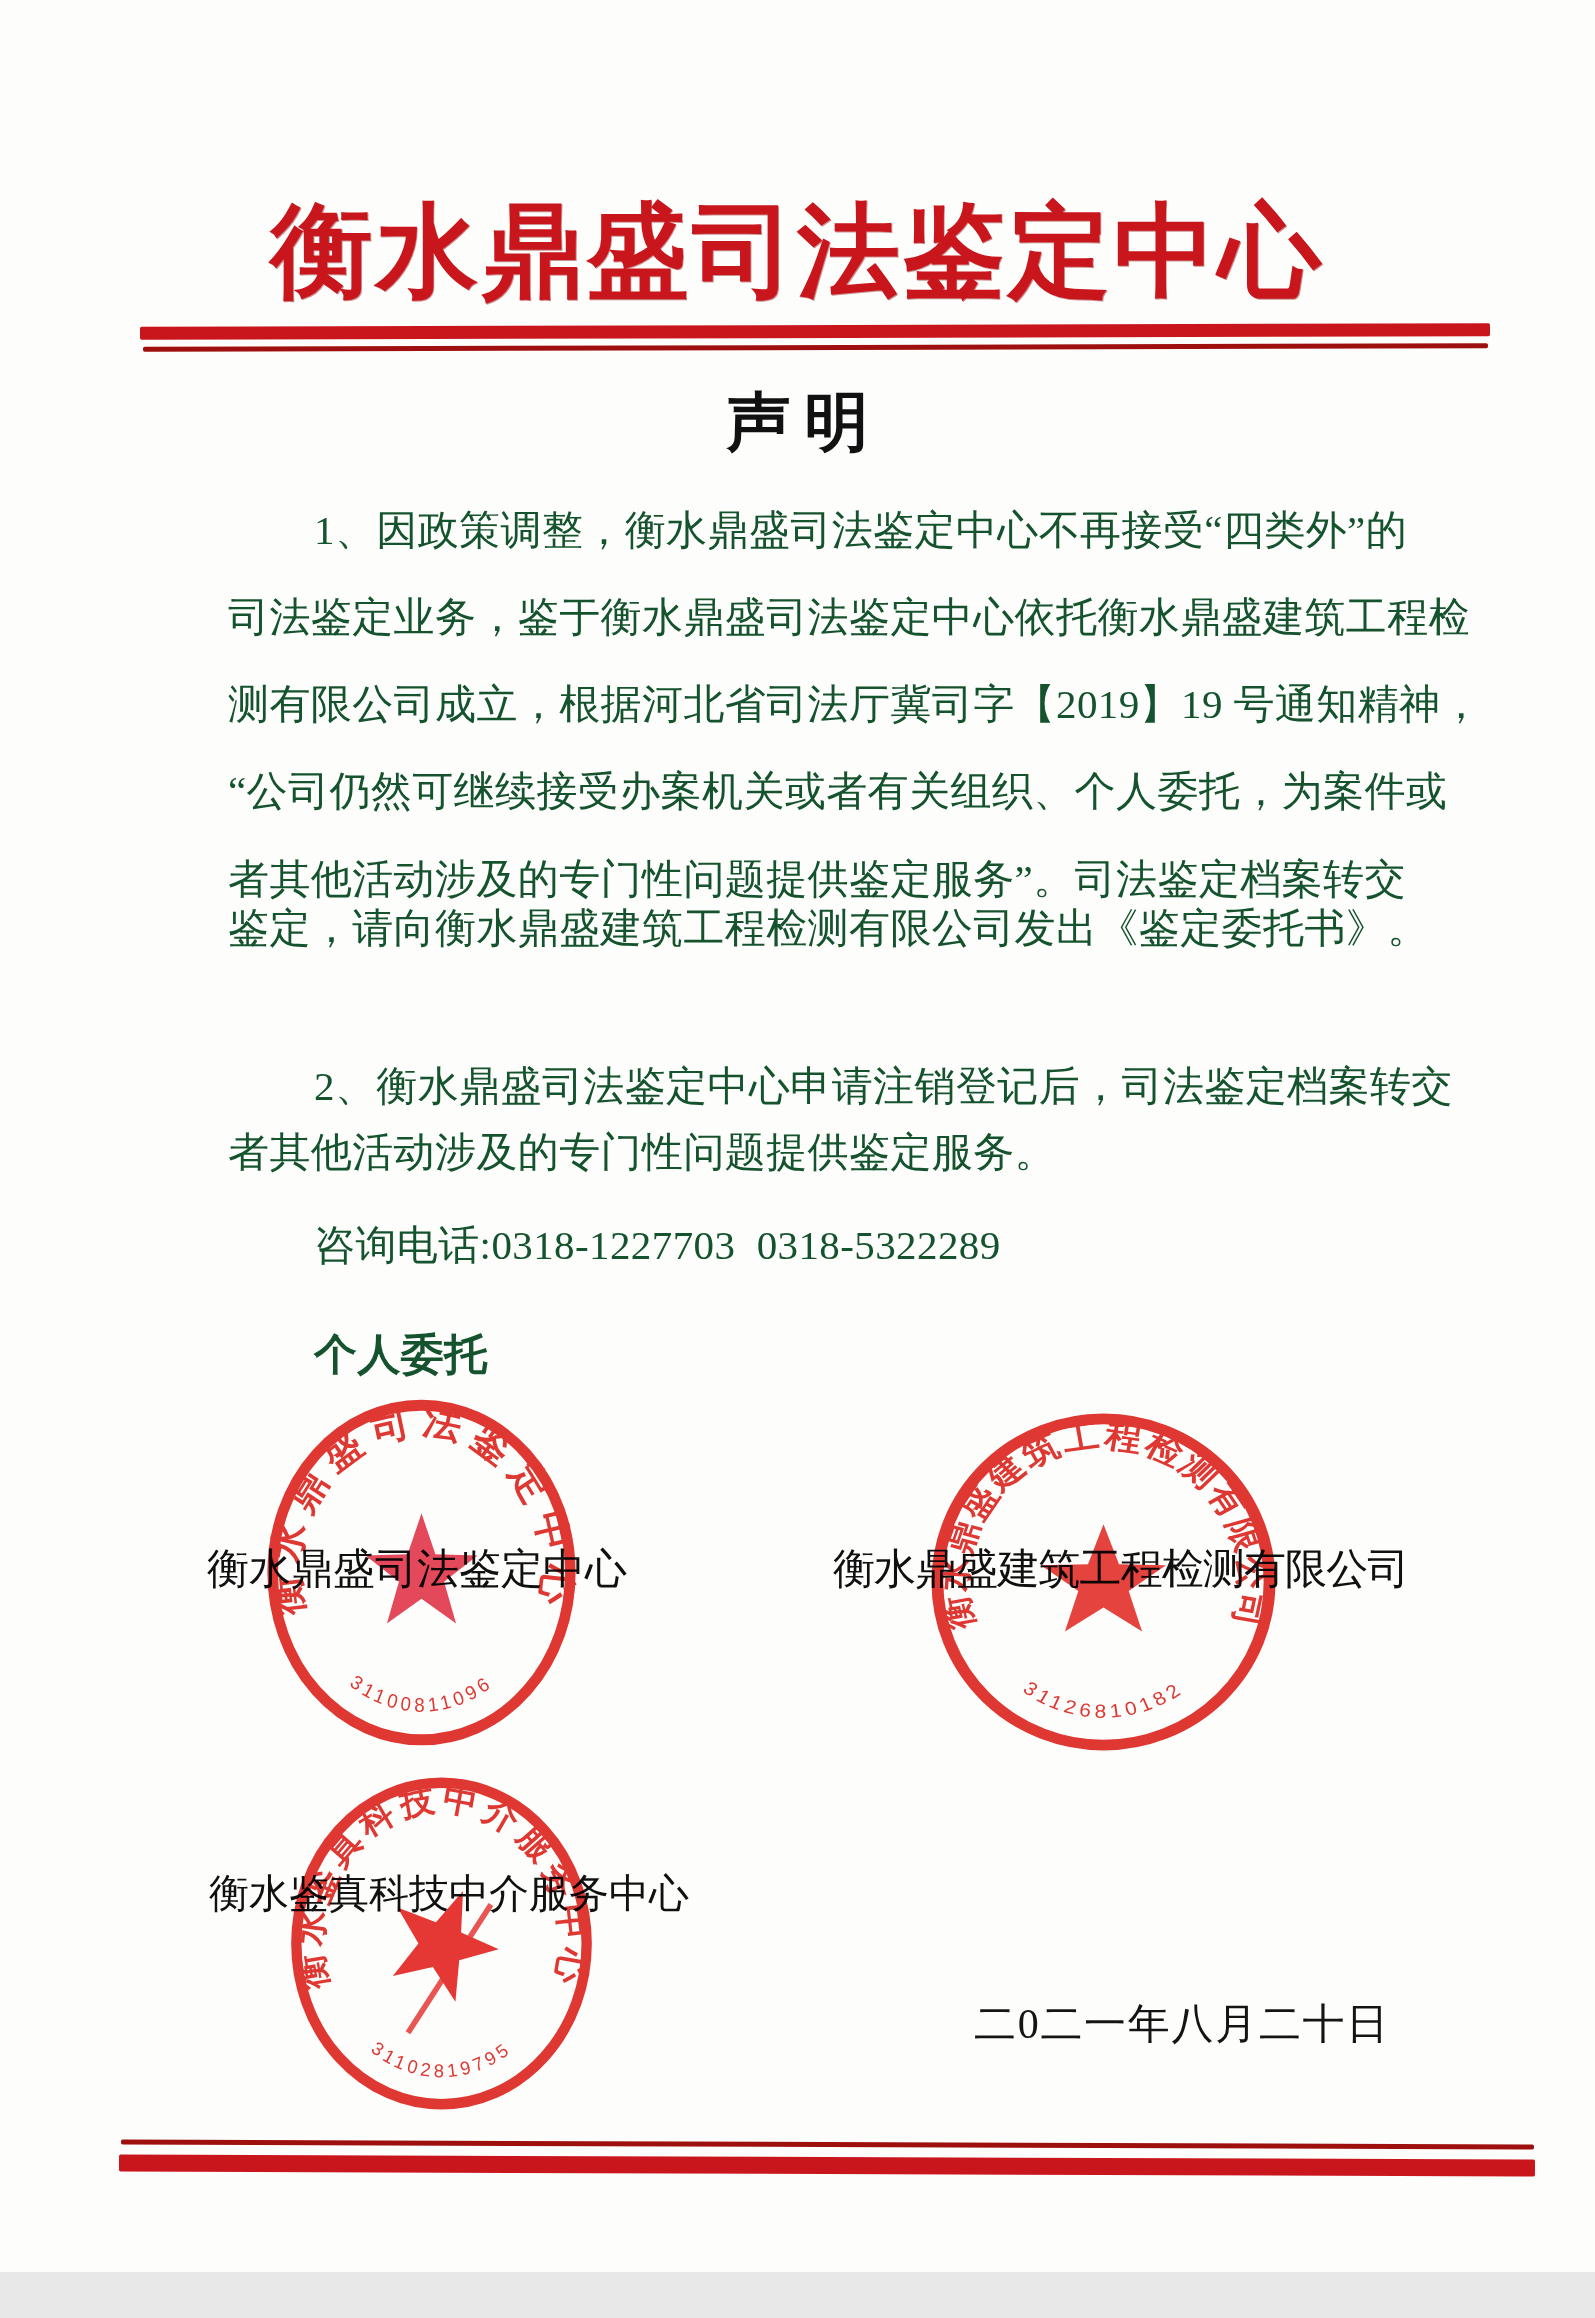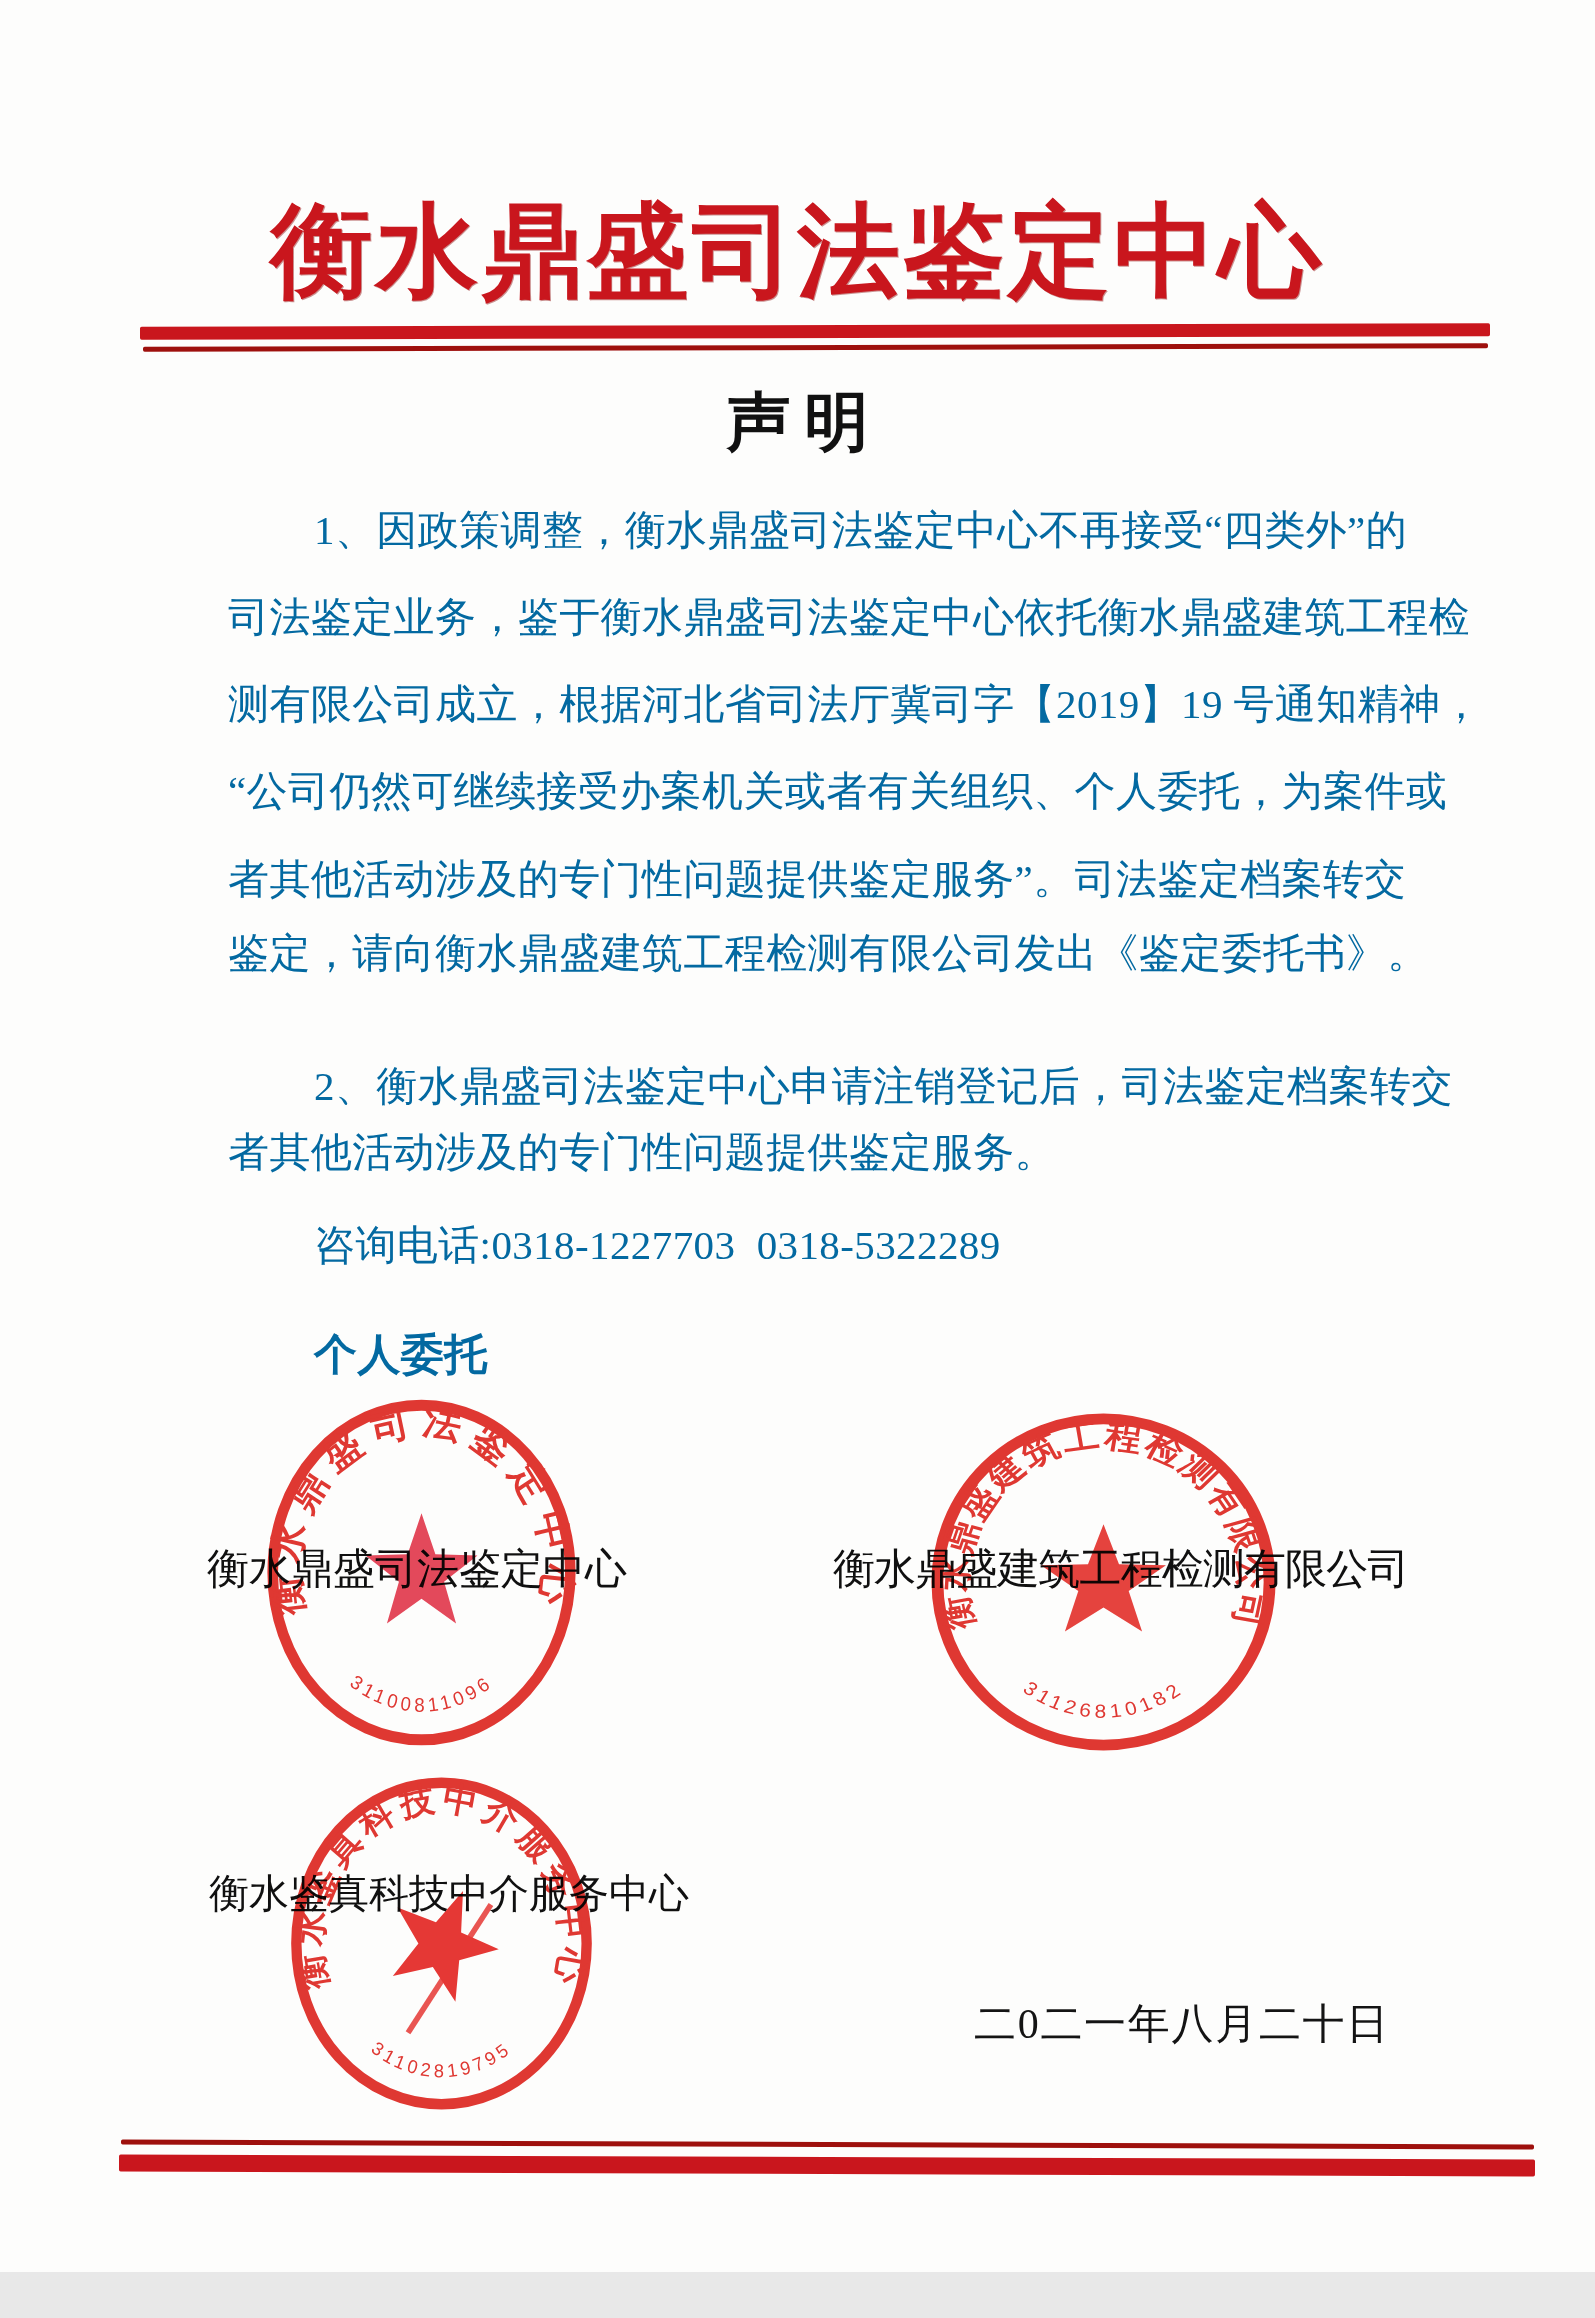--- a/index.html
+++ b/index.html
@@ -29,25 +29,25 @@
   .rule-bot-thick{left:119px;width:1416px;top:2157px;height:17px;background:var(--accent-red,#c9161d);transform:rotate(0.2deg);}
   
   .stmt-heading{
     position:absolute;left:0;right:0;top:379px;margin:0;
     text-align:center;font-size:64px;font-weight:bold;color:#111;
     letter-spacing:13.8px;text-indent:13.8px;white-space:nowrap;
   }
   .body-line{
     position:absolute;left:228px;width:1266px;
     font-size:41px;line-height:53px;letter-spacing:0.4px;
-    white-space:pre;color:#0369a1;
+    white-space:pre;color:#14532d;
   }
   .indent{padding-left:86px;}
   .l1{top:504px;} .l2{top:591px;} .l3{top:678px;} .l4{top:765px;}
-  .l5{top:853px;} .l6{top:927px;} .l7{top:1060px;} .l8{top:1126px;}
+  .l5{top:853px;} .l6{top:902px;} .l7{top:1060px;} .l8{top:1126px;}
   .phone{top:1219px;}
   .closing{top:1328px;font-weight:bold;font-size:43px;}
   
   .stamp{position:absolute;opacity:.93;}
   .stamp svg{width:100%;height:100%;display:block;}
   .stamp1{left:258px; top:1395px;width:327px;height:355px;}
   .stamp2{left:921px;top:1409px;width:365px;height:346px;}
   .stamp3{left:282px; top:1773px;width:319px;height:341px;}
   .seal-ring{fill:none;stroke:var(--stamp-red,#dd2a23);stroke-width:13px;}
   .ring-text{fill:var(--stamp-red,#dd2a23);font-family:"Liberation Serif","DejaVu Serif",serif;font-weight:bold;}

